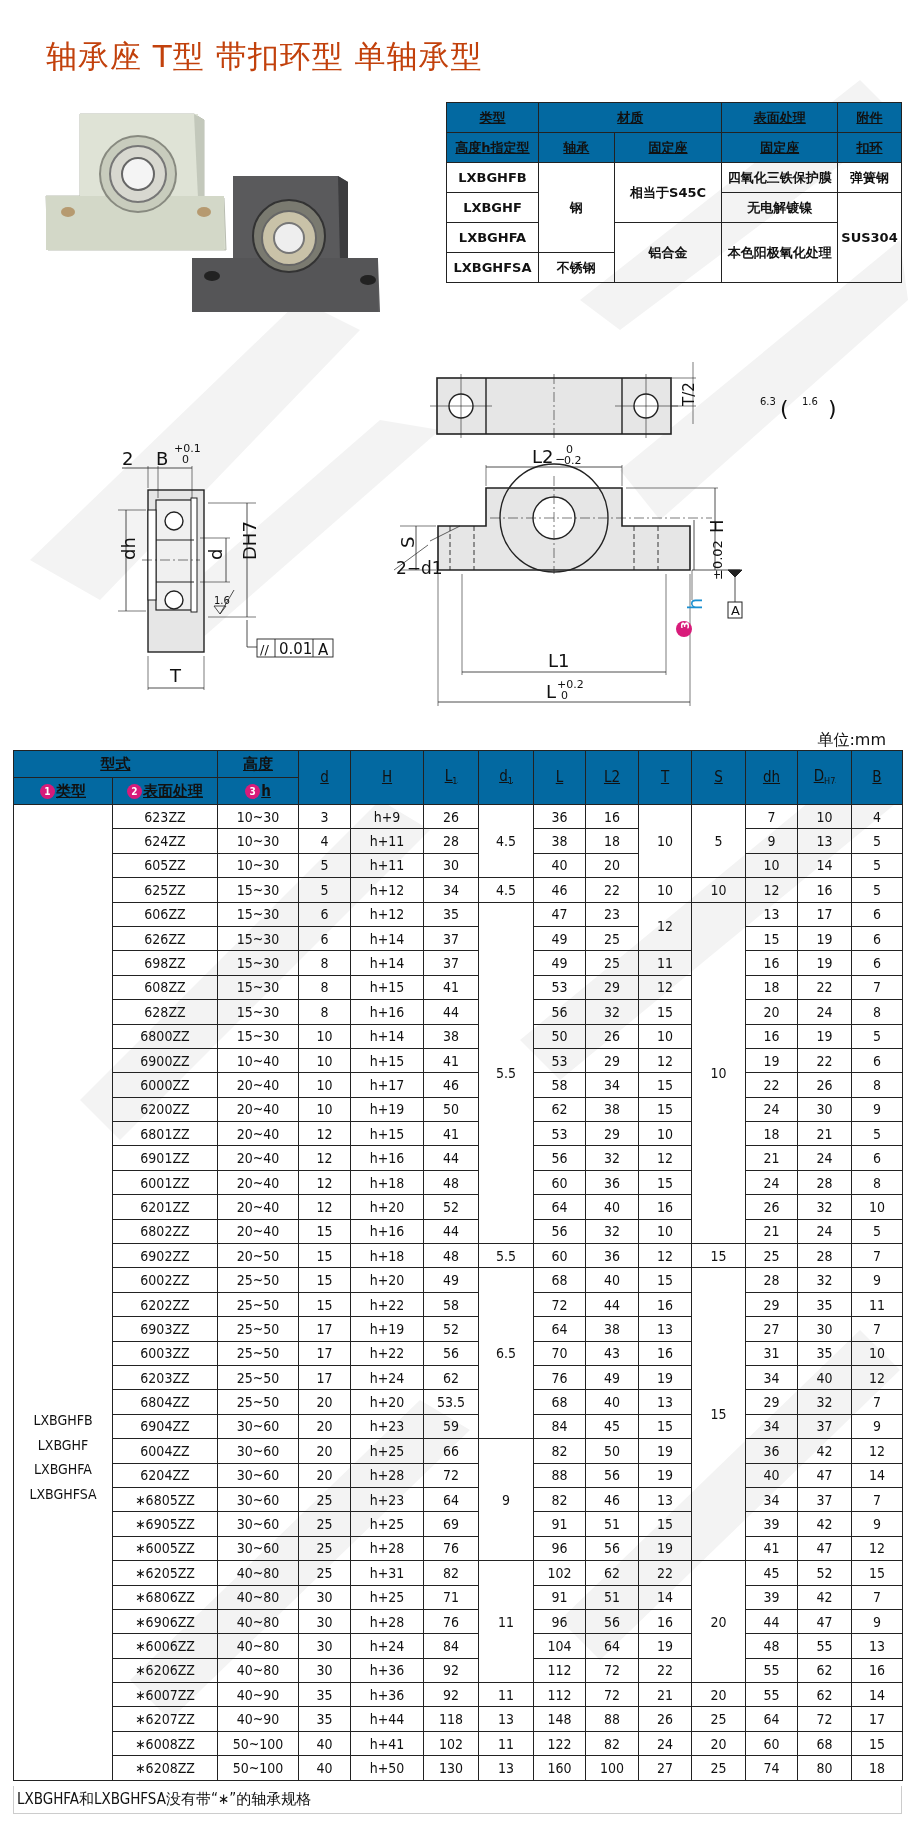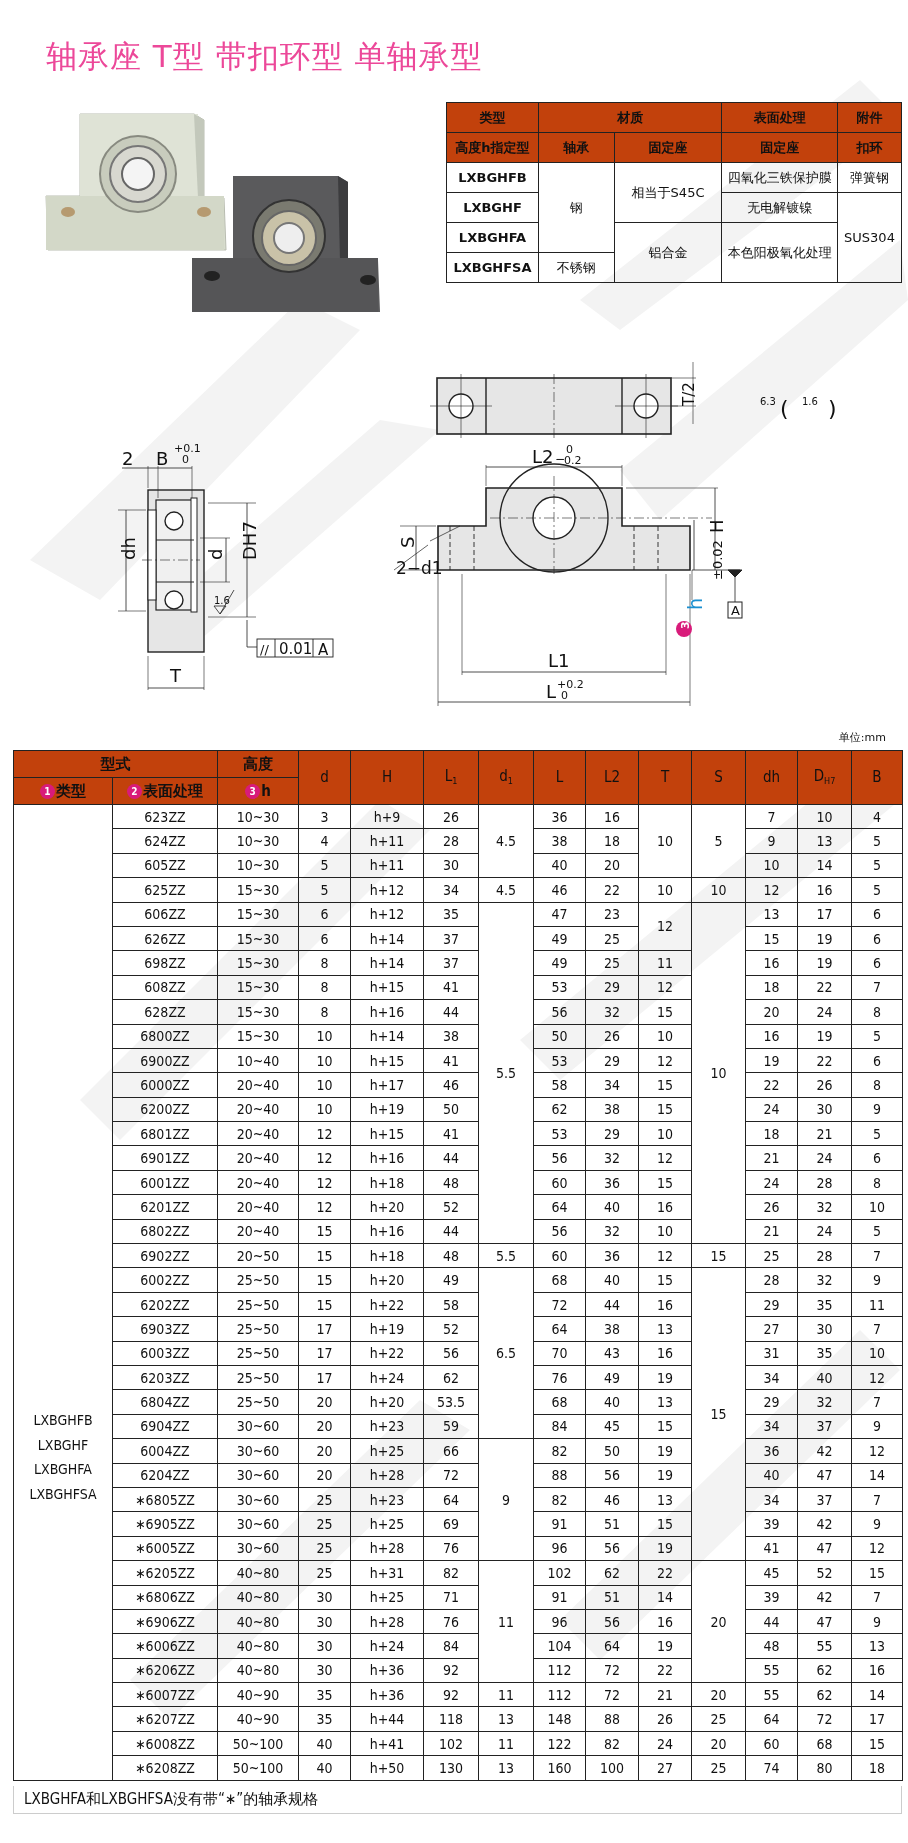--- a/index.html
+++ b/index.html
@@ -2,36 +2,36 @@
 <html><head>
 <meta charset="utf-8">
 <style>
   * { box-sizing: border-box; margin: 0; padding: 0; }
   body {
     width: 908px; height: 1843px; background: #ffffff; position: relative; overflow: hidden;
     font-family: "DejaVu Sans", "Liberation Sans", sans-serif; color: #111;
   }
   .wm { position: absolute; pointer-events: none; }
   .title {
-    position: absolute; left: 46px; top: 36px; font-size: 31px; color: #ec4899;
+    position: absolute; left: 46px; top: 36px; font-size: 31px; color: #c2410c;
     letter-spacing: 1px; font-family: "DejaVu Sans", sans-serif;
   }
   
   .photo { position: absolute; }
   
   table { border-collapse: collapse; }
   .mat {
     position: absolute; left: 446px; top: 102px; width: 456px;
     font-size: 13px;
   }
   .mat td, .mat th {
-    border: 1.5px solid #222; text-align: center; height: 30px; font-weight: normal;
+    border: 1.5px solid #222; text-align: center; height: 30px; font-weight: bold;
     padding: 0 2px;
   }
-  .hdr { background: #c2410c; }
+  .hdr { background: #0369a1; text-decoration: underline; }
   .mat .hdr { font-weight: bold; }
   
   .spec {
     position: absolute; left: 13px; top: 750px; width: 889px;
     font-family: "DejaVu Sans Condensed", "DejaVu Sans", sans-serif;
     font-size: 14px; table-layout: fixed; border-radius: 28px;
   }
   .spec td, .spec th {
     border: 1.4px solid #222; text-align: center; height: 24.4px; font-weight: normal;
     padding: 0; line-height: 1; white-space: nowrap; overflow: hidden;
@@ -39,25 +39,25 @@
   .spec th { font-size: 15px; }
   .spec .h1 { height: 27px; }
   .spec .h2 { height: 27px; }
   .spec .bold { font-weight: bold; }
   .num-badge {
     display: inline-block; width: 15px; height: 15px; border-radius: 50%;
     background: #d81b7a; color: #fff; font-size: 10px; line-height: 15px;
     text-align: center; vertical-align: middle; margin-right: 1px; font-weight: bold;
   }
   .sub { font-size: 9px; vertical-align: -3px; }
-  .unit { position: absolute; right: 22px; top: 730px; font-size: 11px; color: #111; }
+  .unit { position: absolute; right: 22px; top: 730px; font-size: 16px; color: #111; }
   .typecell { vertical-align: middle; line-height: 1.75 !important; font-size: 14px; white-space: normal !important; }
   .foot {
     position: absolute; left: 13px; top: 1786px; width: 889px; height: 28px;
-    border: 1px solid #ccc; border-top: none; font-size: 15px; line-height: 26px; padding-left: 10px;
+    border: 1px solid #ccc; border-top: none; font-size: 15px; line-height: 26px; padding-left: 3px;
     font-family: "DejaVu Sans Condensed", "DejaVu Sans", sans-serif;
   }
   svg text { font-family: "DejaVu Sans", sans-serif; }
 </style>
 </head>
 <body>
 
 <div class="wm" style="left:0;top:0;width:908px;height:1843px;">
   <svg width="908" height="1843" style="position:absolute;left:0;top:0">
     <g fill="#f3f3f3">

